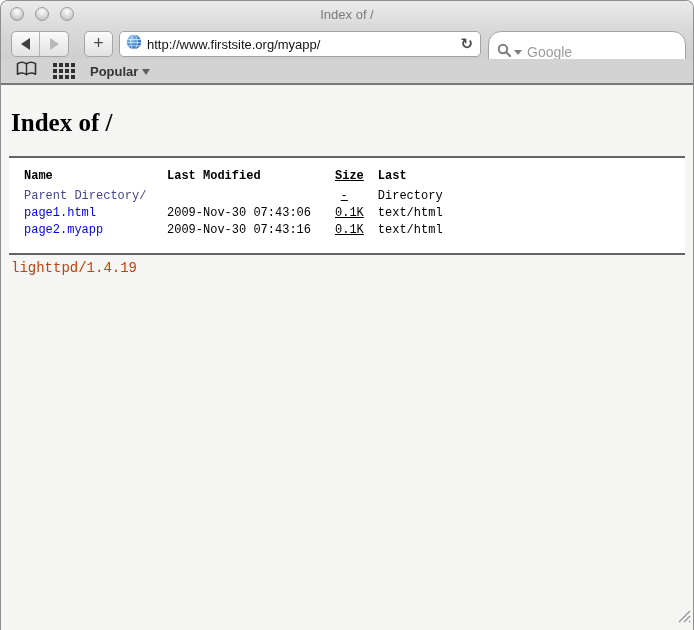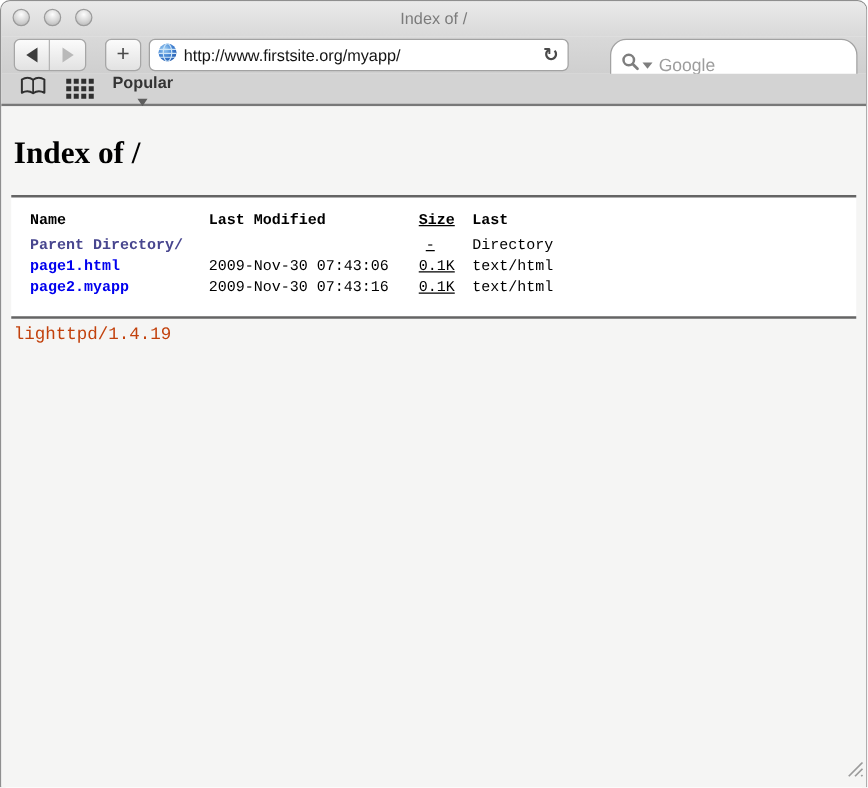--- a/index.html
+++ b/index.html
@@ -57,21 +57,21 @@
     border-right: 9px solid #3d3d3d;
   }
   .tri-right {
     width: 0; height: 0;
     border-top: 6px solid transparent; border-bottom: 6px solid transparent;
     border-left: 9px solid #b9b9b9;
   }
   .add-button { left: 83px; width: 29px; font-size: 18px; color: #4a4a4a; padding-bottom: 2px; }
 
   .url-field {
-    position: absolute; left: 118px; top: 2px; width: 336px; height: 26px;
+    position: absolute; left: 118px; top: 2px; width: 362px; height: 26px;
     background: #ffffff;
     border: 1px solid #a2a2a2;
     border-radius: 5px;
     display: flex; align-items: center;
   }
   .globe { margin: 0 5px 0 6px; flex: 0 0 auto; }
   .url-input {
     flex: 1 1 auto; border: none; outline: none; background: transparent;
     font-family: "Liberation Sans", sans-serif;
     font-size: 13px; color: #141414; height: 22px;
@@ -119,21 +119,20 @@
     grid-template-columns: repeat(4, 4px);
     grid-template-rows: repeat(3, 4px);
     gap: 2px;
   }
   .grid-icon span { background: #2f2f2f; }
   .bm-item {
     margin-left: 13px;
     display: flex; align-items: center; gap: 4px;
     font-size: 13px; font-weight: 600; color: #343434;
     cursor: default;
-    flex-direction: column;
   }
   .bm-chev {
     width: 0; height: 0; margin-top: 2px;
     border-left: 4px solid transparent; border-right: 4px solid transparent;
     border-top: 6px solid #5e5e5e;
   }
 
   
   .content {
     position: relative;
@@ -161,21 +160,21 @@
   }
   .dir-table th {
     text-align: left; font-weight: bold; color: #000;
     padding-right: 14px; padding-bottom: 3px;
   }
   .dir-table td { padding-right: 14px; color: #000; white-space: nowrap; }
   .dir-table th.n, .dir-table td.n { padding-right: 18px; min-width: 143px; }
   .dir-table th.m, .dir-table td.m { padding-right: 18px; min-width: 168px; }
   .dir-table th.s, .dir-table td.s { text-align: right; text-decoration: underline; }
   .dir-table td.s.dash { padding-right: 30px; }
-  .dir-table a { text-decoration: none; color: #0000EE; font-weight: bold; }
+  .dir-table a { text-decoration: none; color: #0000EE; }
   .dir-table a.visited { color: #48468F; }
   .dir-foot {
     font-family: "Liberation Mono", monospace;
     font-size: 14px; color: #c2410c;
     padding-top: 5px; padding-left: 2px;
   }
 
   .resize-grip { position: absolute; right: 2px; bottom: 2px; cursor: nwse-resize; }
 </style>
 </head>

